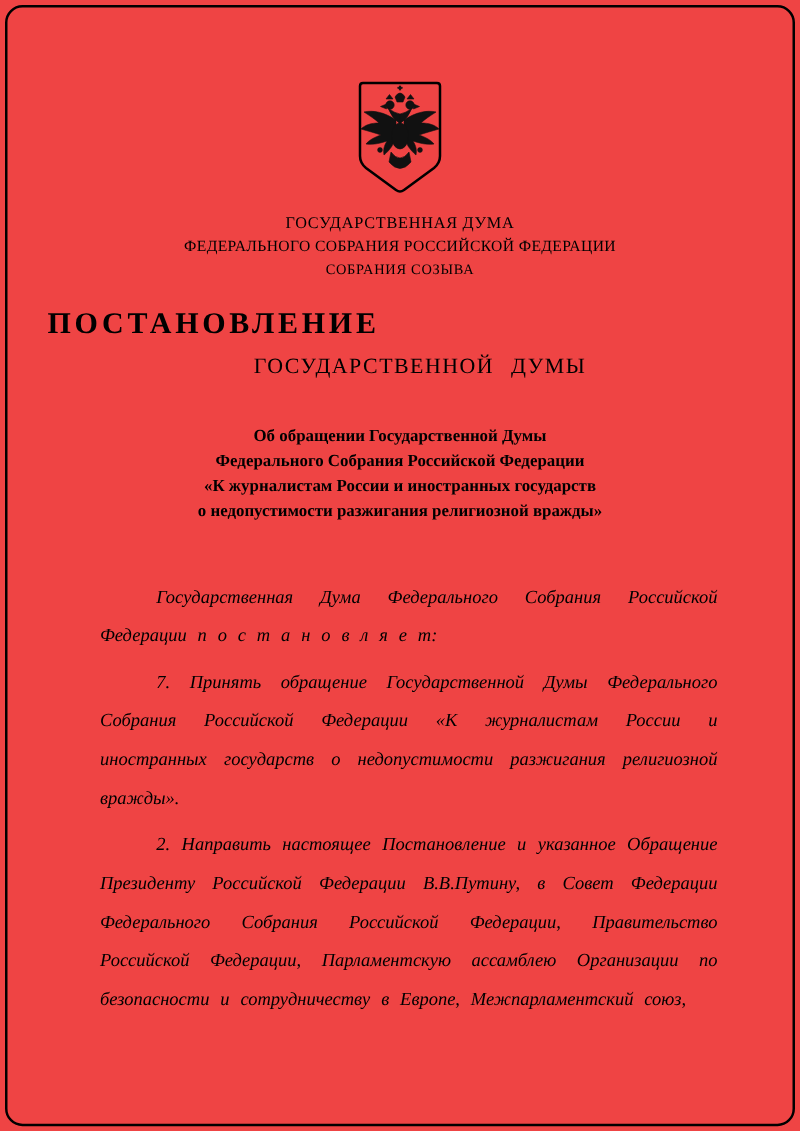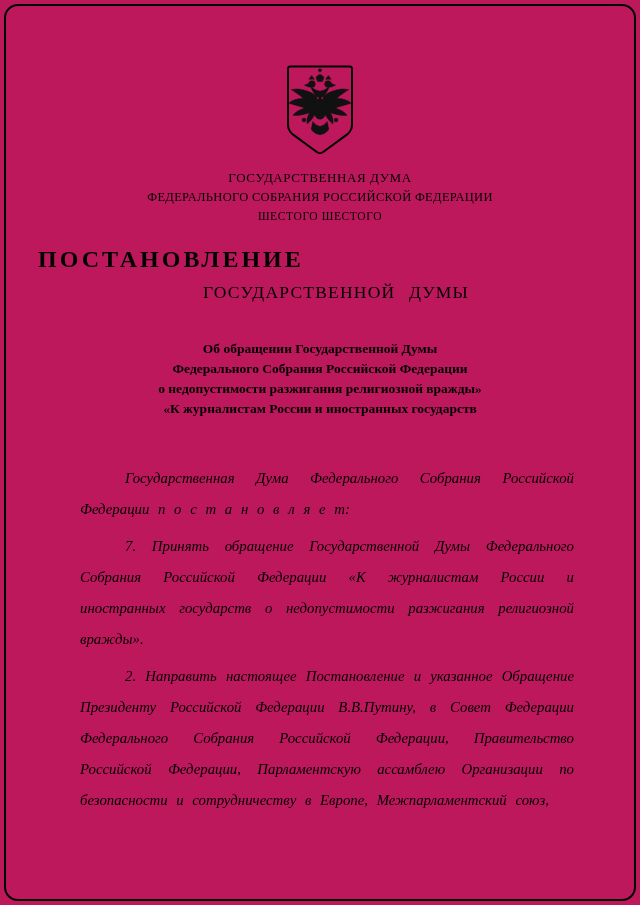--- a/index.html
+++ b/index.html
@@ -1,19 +1,19 @@
 <!DOCTYPE html>
 <html><head>
 <meta charset="utf-8">
 <style>
   html,body{margin:0;padding:0;background:#fff;}
   .page{
     position:relative;
     width:640px;height:905px;
-    background:#be185d;color:#000;
+    background:#ef4444;color:#000;
     font-family:"Liberation Serif","DejaVu Serif",serif;
     box-sizing:border-box;
     overflow:hidden;
   }
   .frame{
     position:absolute;inset:4px;
     border:2px solid #000;border-radius:14px;
     pointer-events:none;
   }
   .content{position:relative;padding-top:64px;}
@@ -95,31 +95,31 @@
             <circle cx="30" cy="70" r="2.4"></circle>
             <circle cx="70" cy="70" r="2.4"></circle>
           </g>
         </svg>
       </span>
     </div>
 
     <div class="org-header">
       <div class="org1">ГОСУДАРСТВЕННАЯ ДУМА</div>
       <div class="org2">ФЕДЕРАЛЬНОГО СОБРАНИЯ РОССИЙСКОЙ ФЕДЕРАЦИИ</div>
-      <div class="org3">ШЕСТОГО ШЕСТОГО</div>
+      <div class="org3">СОБРАНИЯ СОЗЫВА</div>
     </div>
 
     <div class="doc-type1">ПОСТАНОВЛЕНИЕ</div>
     <div class="doc-type2">ГОСУДАРСТВЕННОЙ ДУМЫ</div>
 
     <div class="subject">
       <div>Об обращении Государственной Думы</div>
       <div>Федерального Собрания Российской Федерации</div>
+      <div>«К журналистам России и иностранных государств</div>
       <div>о недопустимости разжигания религиозной вражды»</div>
-      <div>«К журналистам России и иностранных государств</div>
     </div>
 
     <div class="body-text">
       <p>Государственная Дума Федерального Собрания Российской Федерации п о с т а н о в л я е т:</p>
       <p>7. Принять обращение Государственной Думы Федерального Собрания Российской Федерации «К журналистам России и иностранных государств о недопустимости разжигания религиозной вражды».</p>
       <p>2. Направить настоящее Постановление и указанное Обращение Президенту Российской Федерации В.В.Путину, в Совет Федерации Федерального Собрания Российской Федерации, Правительство Российской Федерации, Парламентскую ассамблею Организации по безопасности и сотрудничеству в Европе,  Межпарламентский союз,</p>
     </div>
 
   </div>
 </div>

